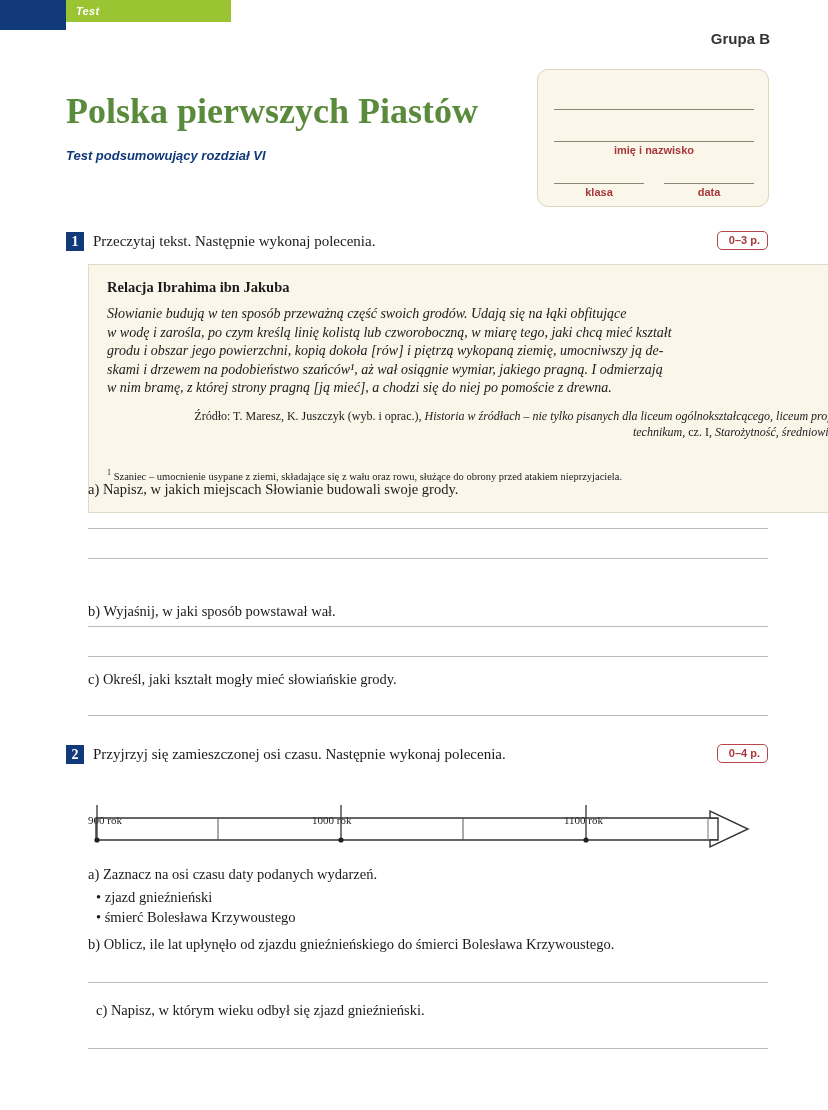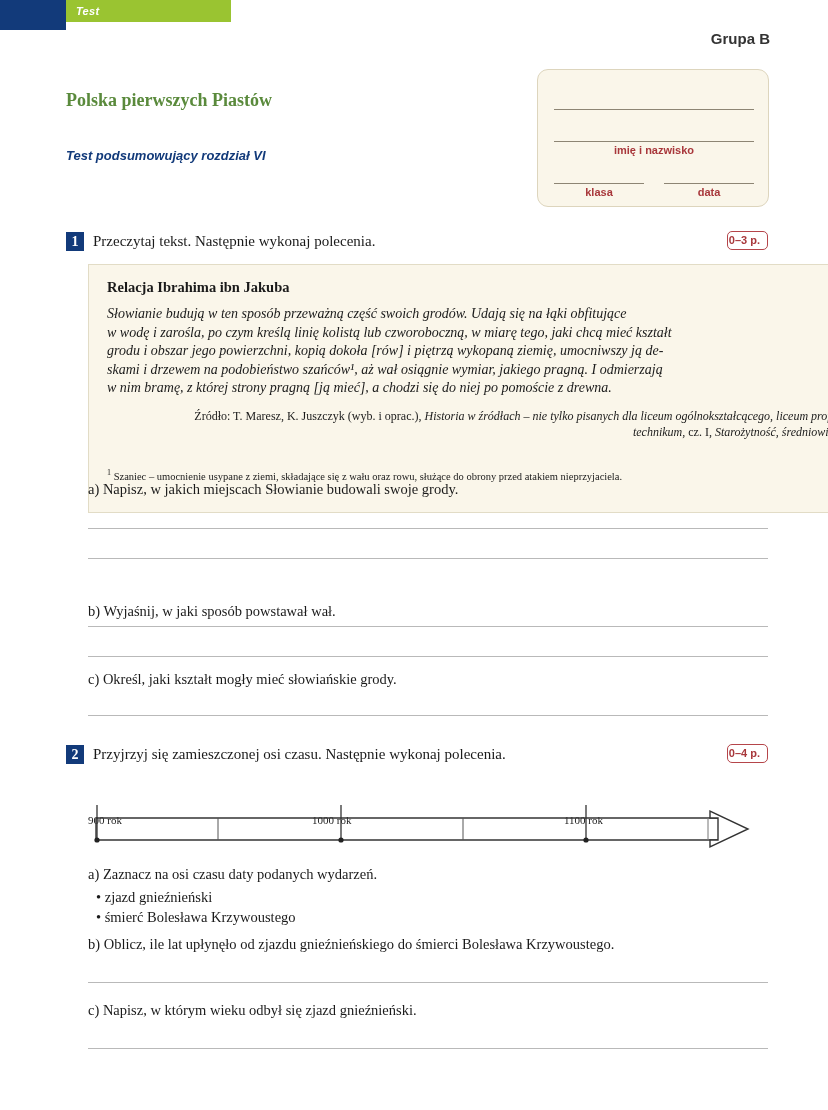--- a/index.html
+++ b/index.html
@@ -55,21 +55,21 @@
     font-size: 15px;
     color: #333333;
   }
 
   
   .title {
     position: absolute;
     left: 66px; top: 90px;
     font-family: "Liberation Serif", serif;
     font-weight: bold;
-    font-size: 18px;
+    font-size: 36px;
     color: #5a8a3c;
   }
   .subtitle {
     position: absolute;
     left: 66px; top: 148px;
     font-family: "Liberation Sans", sans-serif;
     font-style: italic;
     font-weight: bold;
     font-size: 13px;
     color: #123a7a;
@@ -131,21 +131,21 @@
     left: 27px; top: 0;
     font-size: 15px;
     line-height: 19px;
     color: #1a1a1a;
   }
   .ex-pts {
     position: absolute;
     right: 0; top: -1px;
     border: 1px solid #b5454a;
     border-radius: 5px;
-    padding: 1px 7px 2px 1px;
+    padding: 1px 7px 2px 11px;
     font-family: "Liberation Sans", sans-serif;
     font-weight: bold;
     font-size: 11px;
     color: #a8373b;
     background: #ffffff;
     line-height: 14px;
   }
 
   
   .srcbox {
@@ -322,14 +322,14 @@
   </svg>
 </div>
 
 <div class="q" style="top:866px;">a) Zaznacz na osi czasu daty podanych wydarzeń.</div>
 <div class="bullet" style="top:889px;">• zjazd gnieźnieński</div>
 <div class="bullet" style="top:909px;">• śmierć Bolesława Krzywoustego</div>
 
 <div class="q" style="top:936px;">b) Oblicz, ile lat upłynęło od zjazdu gnieźnieńskiego do śmierci Bolesława Krzywoustego.</div>
 <div class="rule" style="top:982px;"></div>
 
-<div class="q" style="top:1002px;">c) Napisz, w którym wieku odbył się zjazd gnieźnieński.</div>
+<div class="q" style="top:1002px;margin-left:8px;">c) Napisz, w którym wieku odbył się zjazd gnieźnieński.</div>
 <div class="rule" style="top:1048px;"></div>
 
 </body></html>

